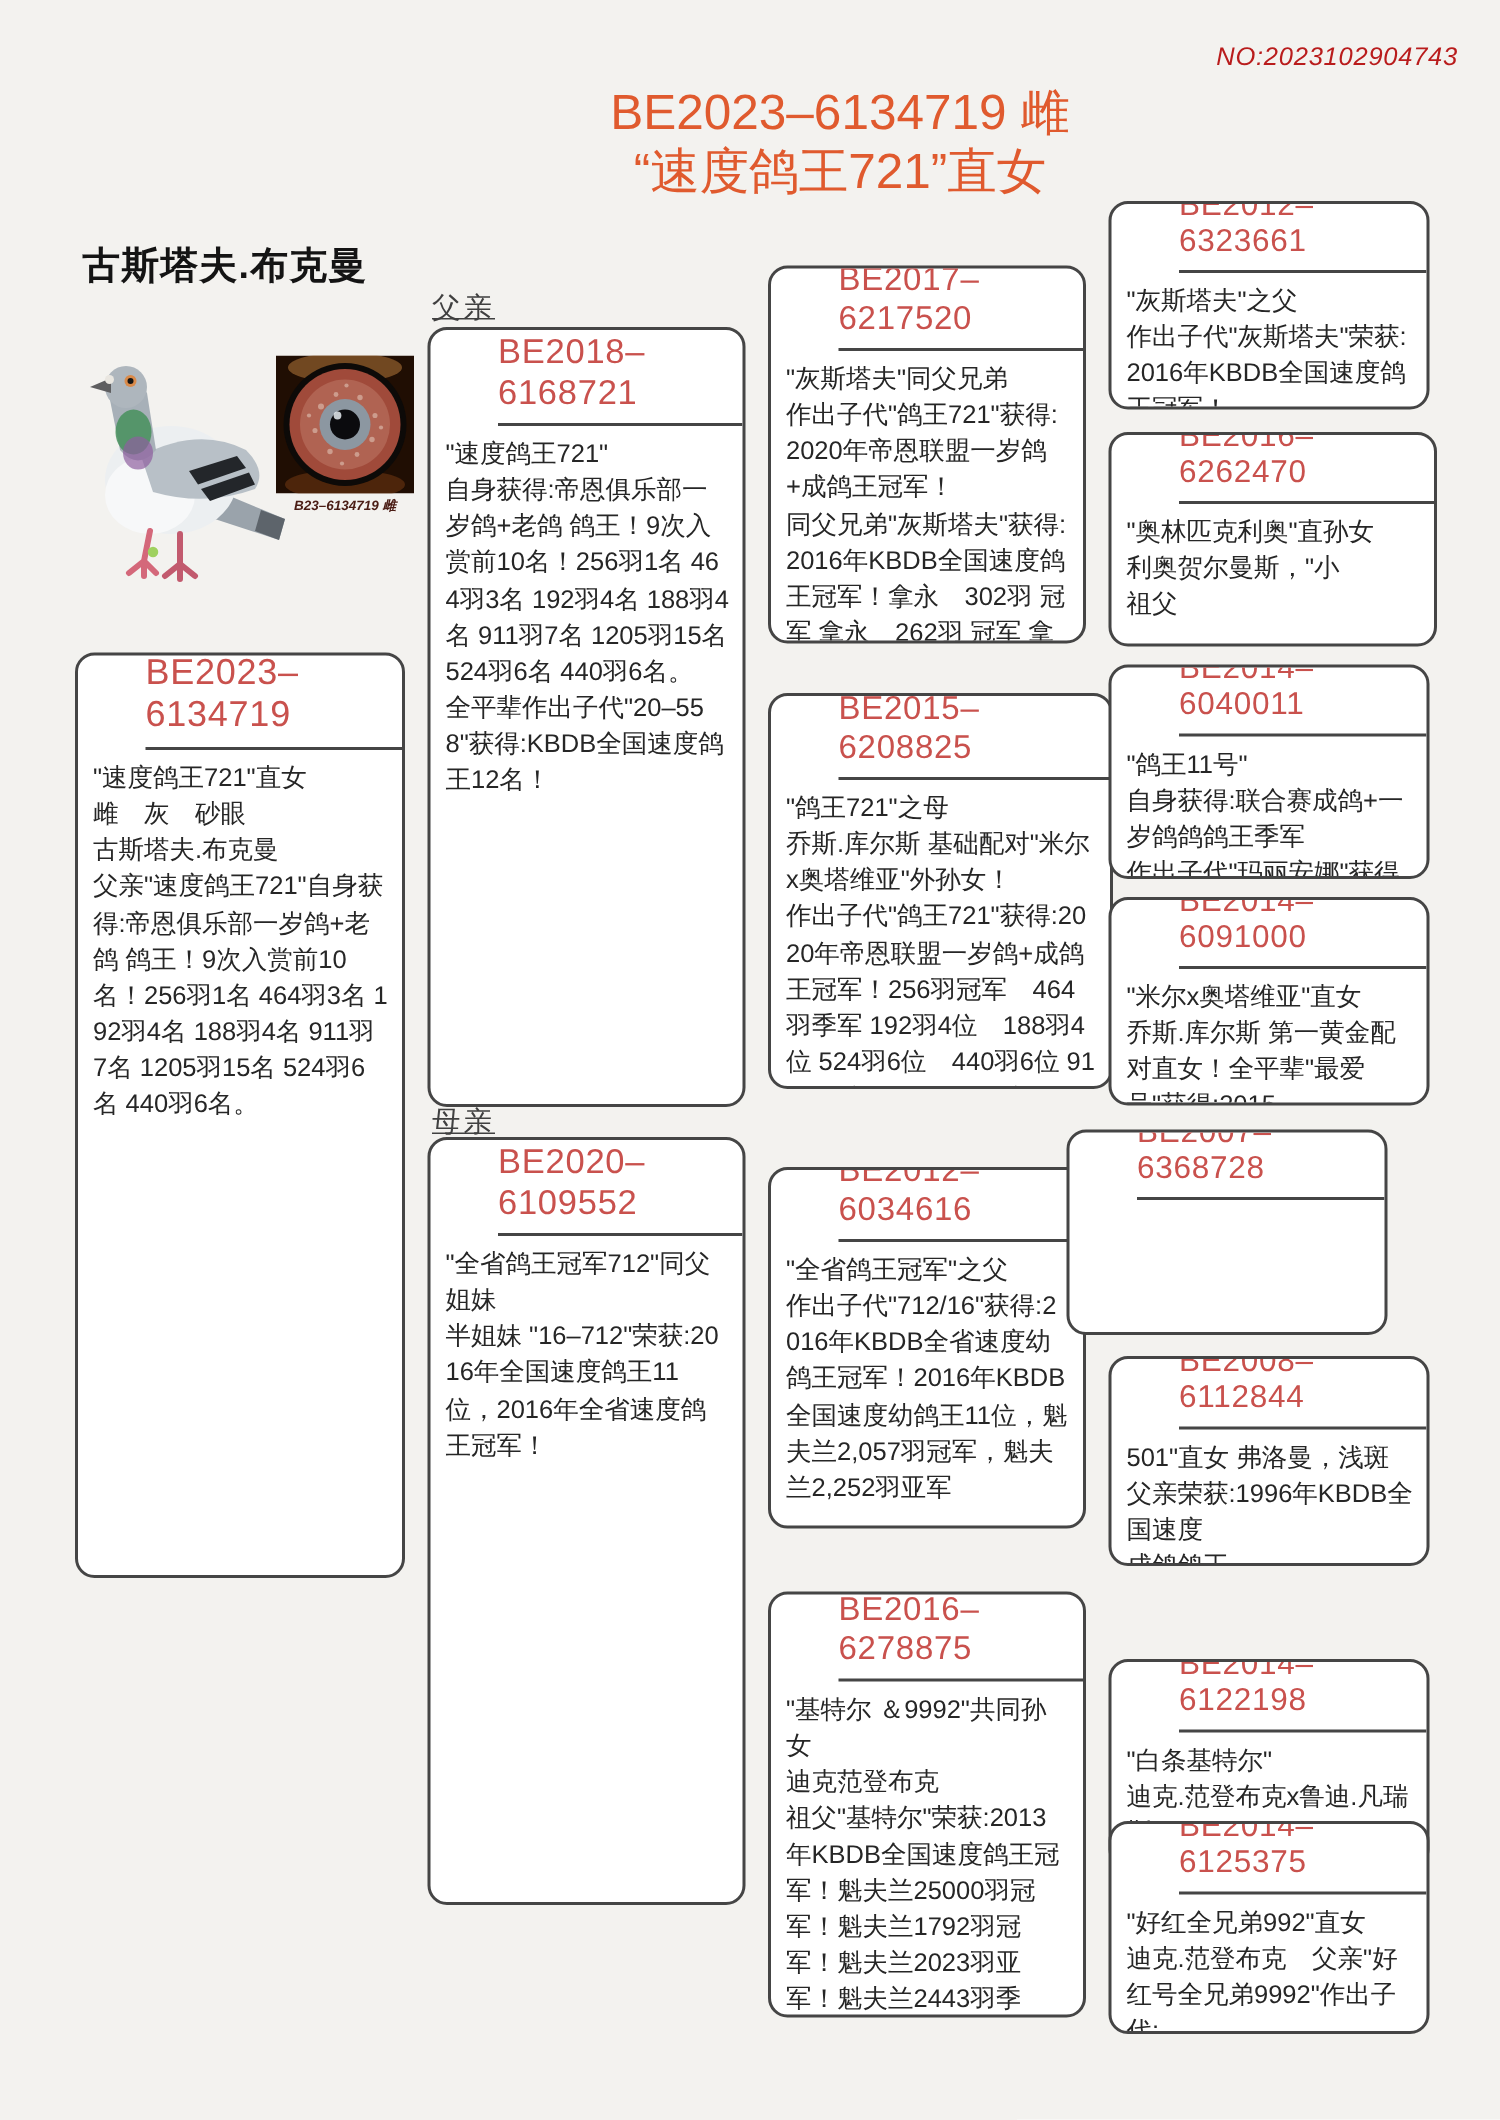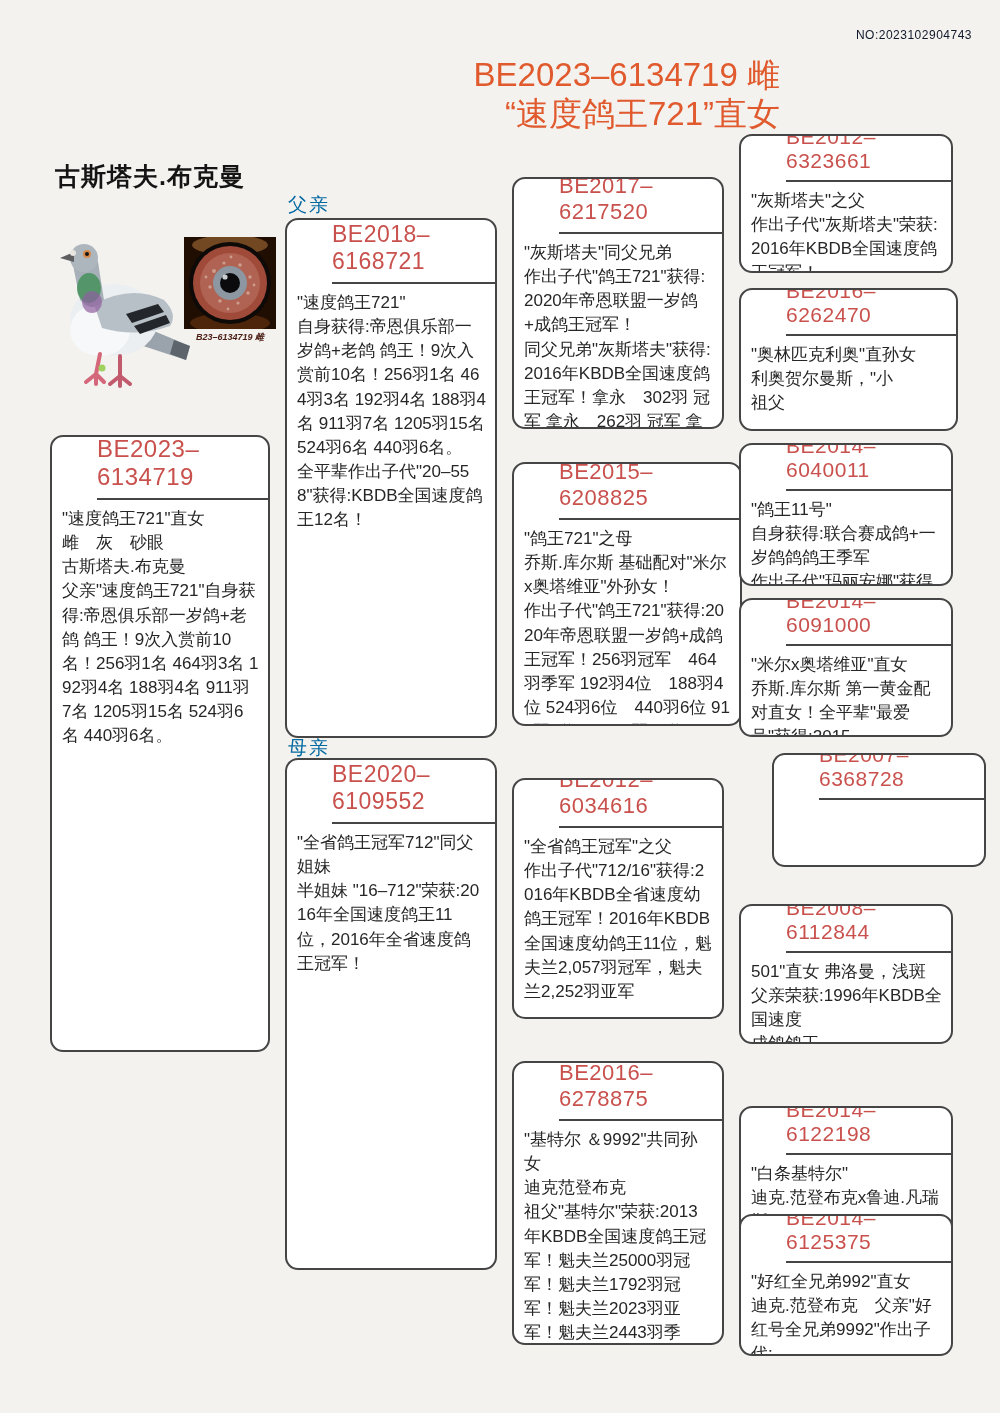--- a/index.html
+++ b/index.html
@@ -6,39 +6,39 @@
   .page{
     position:relative;
     width:1000px;height:1413px;
     background:#f3f2ef;
     font-family:"Liberation Sans","DejaVu Sans",sans-serif;
     color:#222;
     overflow:hidden;
   }
   .no-label{
     position:absolute;top:28px;right:28px;
-    font-size:12px;color:#0f172a;letter-spacing:.5px;
+    font-size:17px;color:#b91c1c;letter-spacing:.5px;font-style:italic;
   }
   .main-title{
     position:absolute;left:340px;top:56px;width:440px;
-    text-align:right;color:#e05a2e;
+    text-align:center;color:#e05a2e;
     font-size:33px;line-height:1.18;font-weight:500;
   }
   .breeder{
     position:absolute;left:55px;top:160px;
     font-size:25px;font-weight:bold;color:#141414;letter-spacing:1px;
   }
   .pigeon-photo{position:absolute;left:42px;top:222px;width:155px;height:175px;}
   .eye-photo{position:absolute;left:184px;top:237px;width:92px;height:92px;}
   .eye-caption{
     position:absolute;left:176px;top:331px;width:108px;
     text-align:center;font-size:9px;font-weight:bold;font-style:italic;color:#4a1c14;
   }
   .gen-label{
-    position:absolute;font-size:19px;color:#0369a1;letter-spacing:2px;
+    position:absolute;font-size:19px;color:#404040;letter-spacing:2px;text-decoration:underline;
   }
   .pbox{
     position:absolute;
     background:#ffffff;
     border:2px solid #454545;
     border-radius:13px;
     box-sizing:border-box;
     overflow:hidden;
   }
   .pbox-head{
@@ -219,21 +219,21 @@
   </div>
 
   <div class="pbox" style="left:739px;top:598px;width:214px;height:139px;--hh:46px;--rs:21px">
     <div class="pbox-head">
       <span class="ring">BE2014–6091000</span>
     </div>
     <div class="pbox-body">"米尔x奥塔维亚"直女
 乔斯.库尔斯 第一黄金配对直女！全平辈"最爱号"获得:2015</div>
   </div>
 
-  <div class="pbox" style="left:772px;top:753px;width:214px;height:114px;--hh:45px;--rs:21px">
+  <div class="pbox" style="left:711px;top:753px;width:214px;height:137px;--hh:45px;--rs:21px">
     <div class="pbox-head">
       <span class="ring">BE2007–6368728</span>
     </div>
     <div class="pbox-body"></div>
   </div>
 
   <div class="pbox" style="left:739px;top:904px;width:214px;height:140px;--hh:47px;--rs:21px">
     <div class="pbox-head">
       <span class="ring">BE2008–6112844</span>
     </div>

